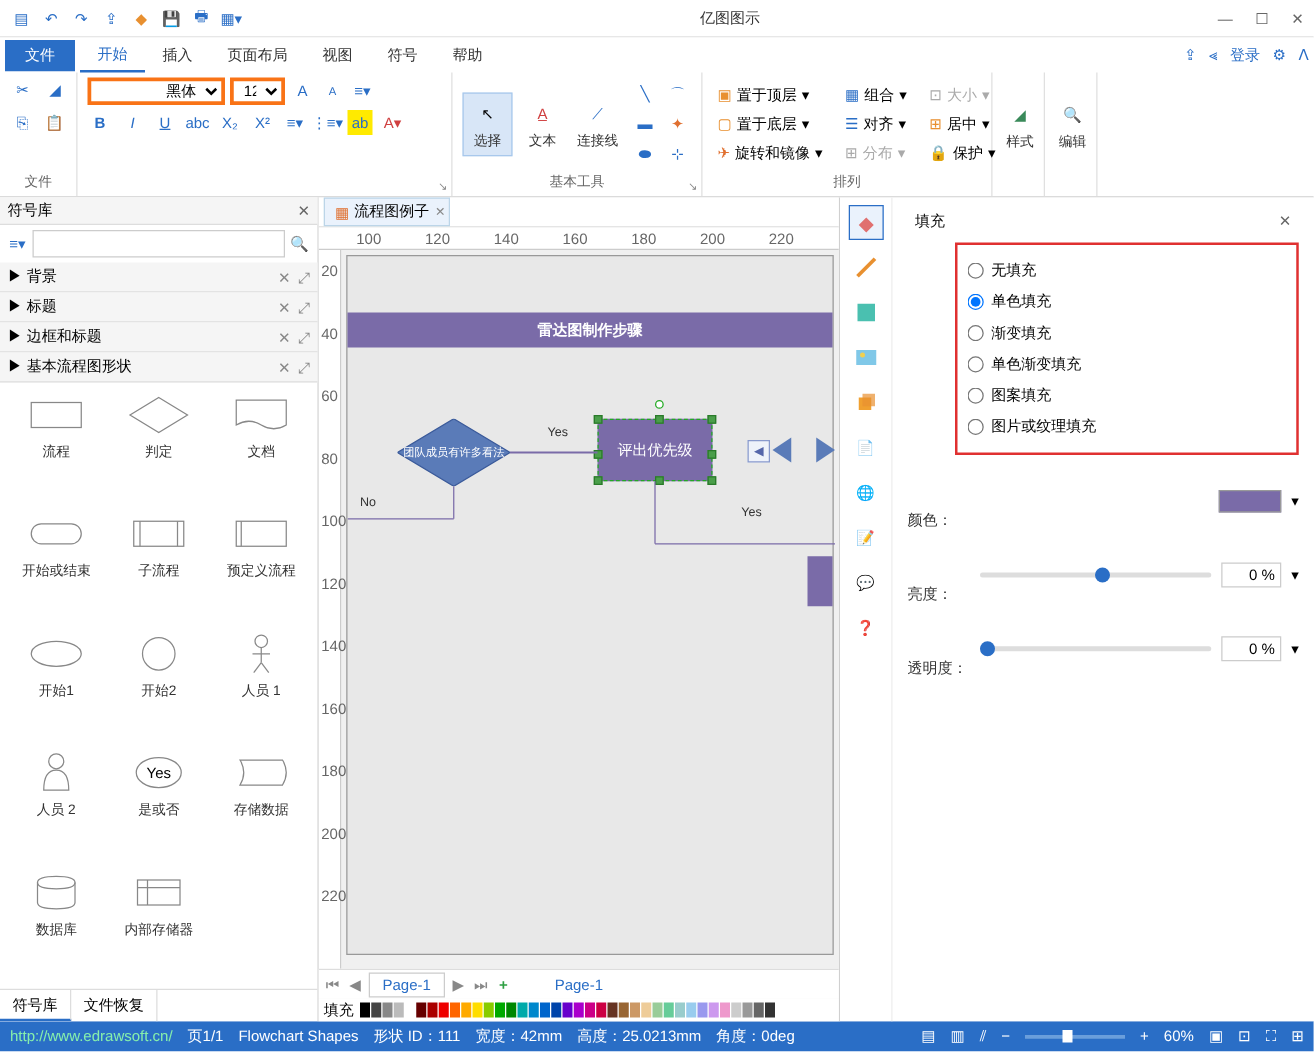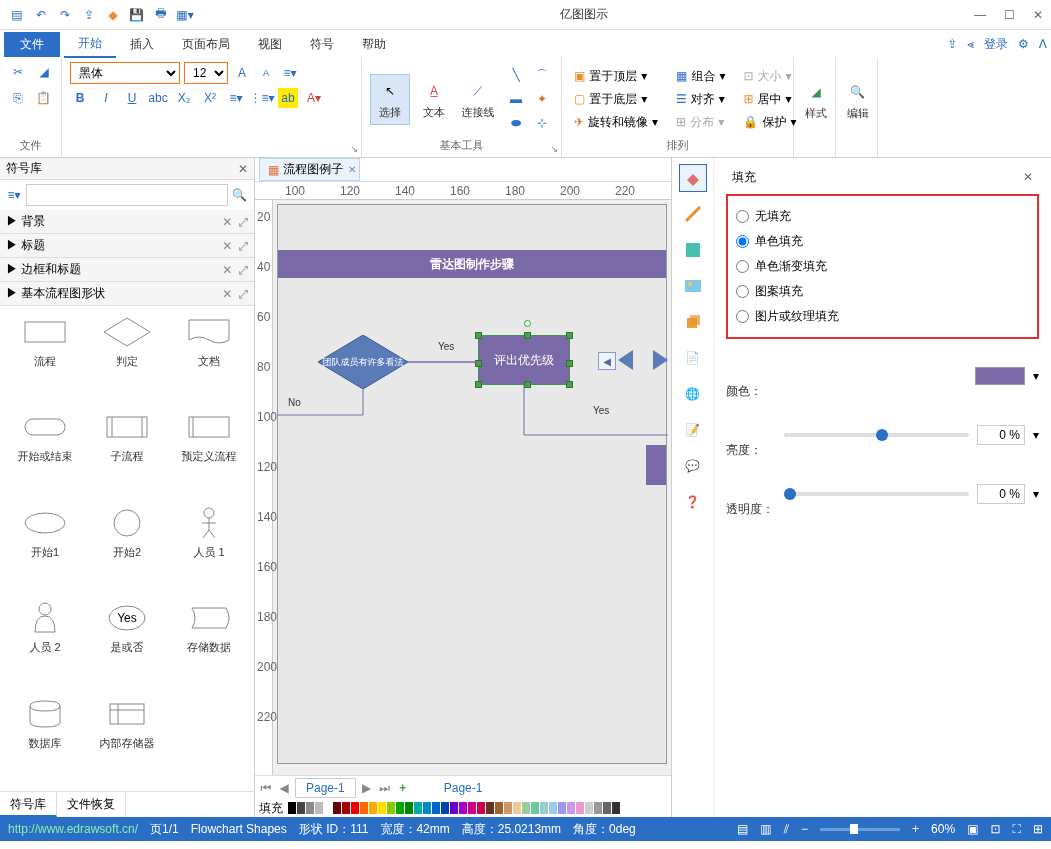--- a/index.html
+++ b/index.html
@@ -13,21 +13,21 @@
 .menubar{height:28px;display:flex;align-items:center;padding:0 4px;background:#fff;}
 .menubar .file-btn{background:#2a6ec6;color:#fff;padding:4px 16px;margin-right:4px;}
 .menubar .tab{padding:4px 14px;color:#333;cursor:pointer;}
 .menubar .tab.active{color:#2a6ec6;border-bottom:2px solid #2a6ec6;}
 .menubar .right-icons{margin-left:auto;display:flex;gap:10px;align-items:center;color:#2a6ec6;}
 .ribbon{height:100px;background:#fff;display:flex;border-bottom:1px solid #d0d0d0;}
 .ribbon-group{border-right:1px solid #e0e0e0;padding:4px 8px;display:flex;flex-direction:column;position:relative;}
 .ribbon-group .group-body{flex:1;display:flex;align-items:center;gap:4px;}
 .ribbon-group .group-label{text-align:center;color:#666;font-size:11px;padding-top:2px;}
 .ribbon-group .corner{position:absolute;right:3px;bottom:3px;color:#888;font-size:9px;}
-.font-select{border:1px solid #f97316;height:22px;padding:0 4px;background:#fff;}
+.font-select{border:3px solid #f97316;height:22px;padding:0 4px;background:#fff;text-align:right;}
 .small-icon{width:20px;height:20px;display:inline-flex;align-items:center;justify-content:center;color:#2a6ec6;cursor:pointer;}
 .big-tool{width:40px;display:flex;flex-direction:column;align-items:center;gap:2px;cursor:pointer;padding:4px 2px;}
 .big-tool.active{background:#d8e6f7;border:1px solid #a8c8ec;}
 .big-tool .icon{width:24px;height:24px;display:flex;align-items:center;justify-content:center;}
 .big-tool .label{font-size:11px;color:#333;}
 .arrange-col{display:flex;flex-direction:column;gap:2px;}
 .arrange-item{display:flex;align-items:center;gap:4px;padding:2px 4px;cursor:pointer;white-space:nowrap;}
 .arrange-item.disabled{color:#aaa;}
 .main{display:flex;height:659px;}
 .left-panel{width:255px;border-right:1px solid #d0d0d0;display:flex;flex-direction:column;background:#fff;}
@@ -66,21 +66,21 @@
 .page-tabs .pnav{width:14px;color:#888;cursor:pointer;text-align:center;}
 .page-tabs .ptab{padding:2px 10px;border:1px solid #ccc;color:#2a6ec6;}
 .page-tabs .add{color:#2ea043;font-weight:bold;}
 .color-strip{height:18px;display:flex;align-items:center;gap:1px;padding:0 4px;background:#fff;}
 .color-strip .sw{width:8px;height:12px;}
 .right-panel{width:380px;border-left:1px solid #d0d0d0;display:flex;background:#fff;}
 .prop-tabs{width:42px;border-right:1px solid #eee;display:flex;flex-direction:column;align-items:center;padding-top:6px;gap:8px;}
 .prop-tabs .ptab-icon{width:28px;height:28px;display:flex;align-items:center;justify-content:center;cursor:pointer;border:1px solid transparent;}
 .prop-tabs .ptab-icon.active{border:1px solid #2a6ec6;background:#eaf2fc;}
 .prop-content{flex:1;padding:8px 12px;}
-.fill-options{border:2px solid #e03030;padding:8px 6px;margin-bottom:12px;}
+.fill-options{border:2px solid #e03030;padding:8px 6px;margin-bottom:12px;margin-left:38px;}
 .fill-options label{display:flex;align-items:center;gap:6px;padding:4px 2px;cursor:pointer;}
 .prop-row{display:flex;align-items:center;margin:10px 0;gap:8px;}
 .prop-row .plabel{width:50px;color:#333;margin-top:32px;}
 .slider{flex:1;height:4px;background:#ddd;position:relative;border-radius:2px;}
 .slider .thumb{position:absolute;width:12px;height:12px;background:#2a6ec6;border-radius:50%;top:-4px;}
 .pct-box{width:48px;border:1px solid #ccc;padding:2px 4px;text-align:right;}
 .color-swatch{width:50px;height:18px;background:#7a6ba8;border:1px solid #999;}
 .statusbar{height:24px;background:#2a6ec6;color:#fff;display:flex;align-items:center;padding:0 8px;gap:12px;font-size:11px;}
 .statusbar a{color:#86efac;}
 .statusbar .spacer{flex:1;}
@@ -578,20 +578,24 @@
           <label>
             <input type="radio" name="fill" style="">
             <span>无填充</span>
           </label>
           <label>
             <input type="radio" name="fill" checked="" style="">
             <span>单色填充</span>
           </label>
           <label>
             <input type="radio" name="fill" style="">
+            <span>渐变填充</span>
+          </label>
+          <label>
+            <input type="radio" name="fill" style="">
             <span>单色渐变填充</span>
           </label>
           <label>
             <input type="radio" name="fill" style="">
             <span>图案填充</span>
           </label>
           <label>
             <input type="radio" name="fill" style="">
             <span>图片或纹理填充</span>
           </label>

